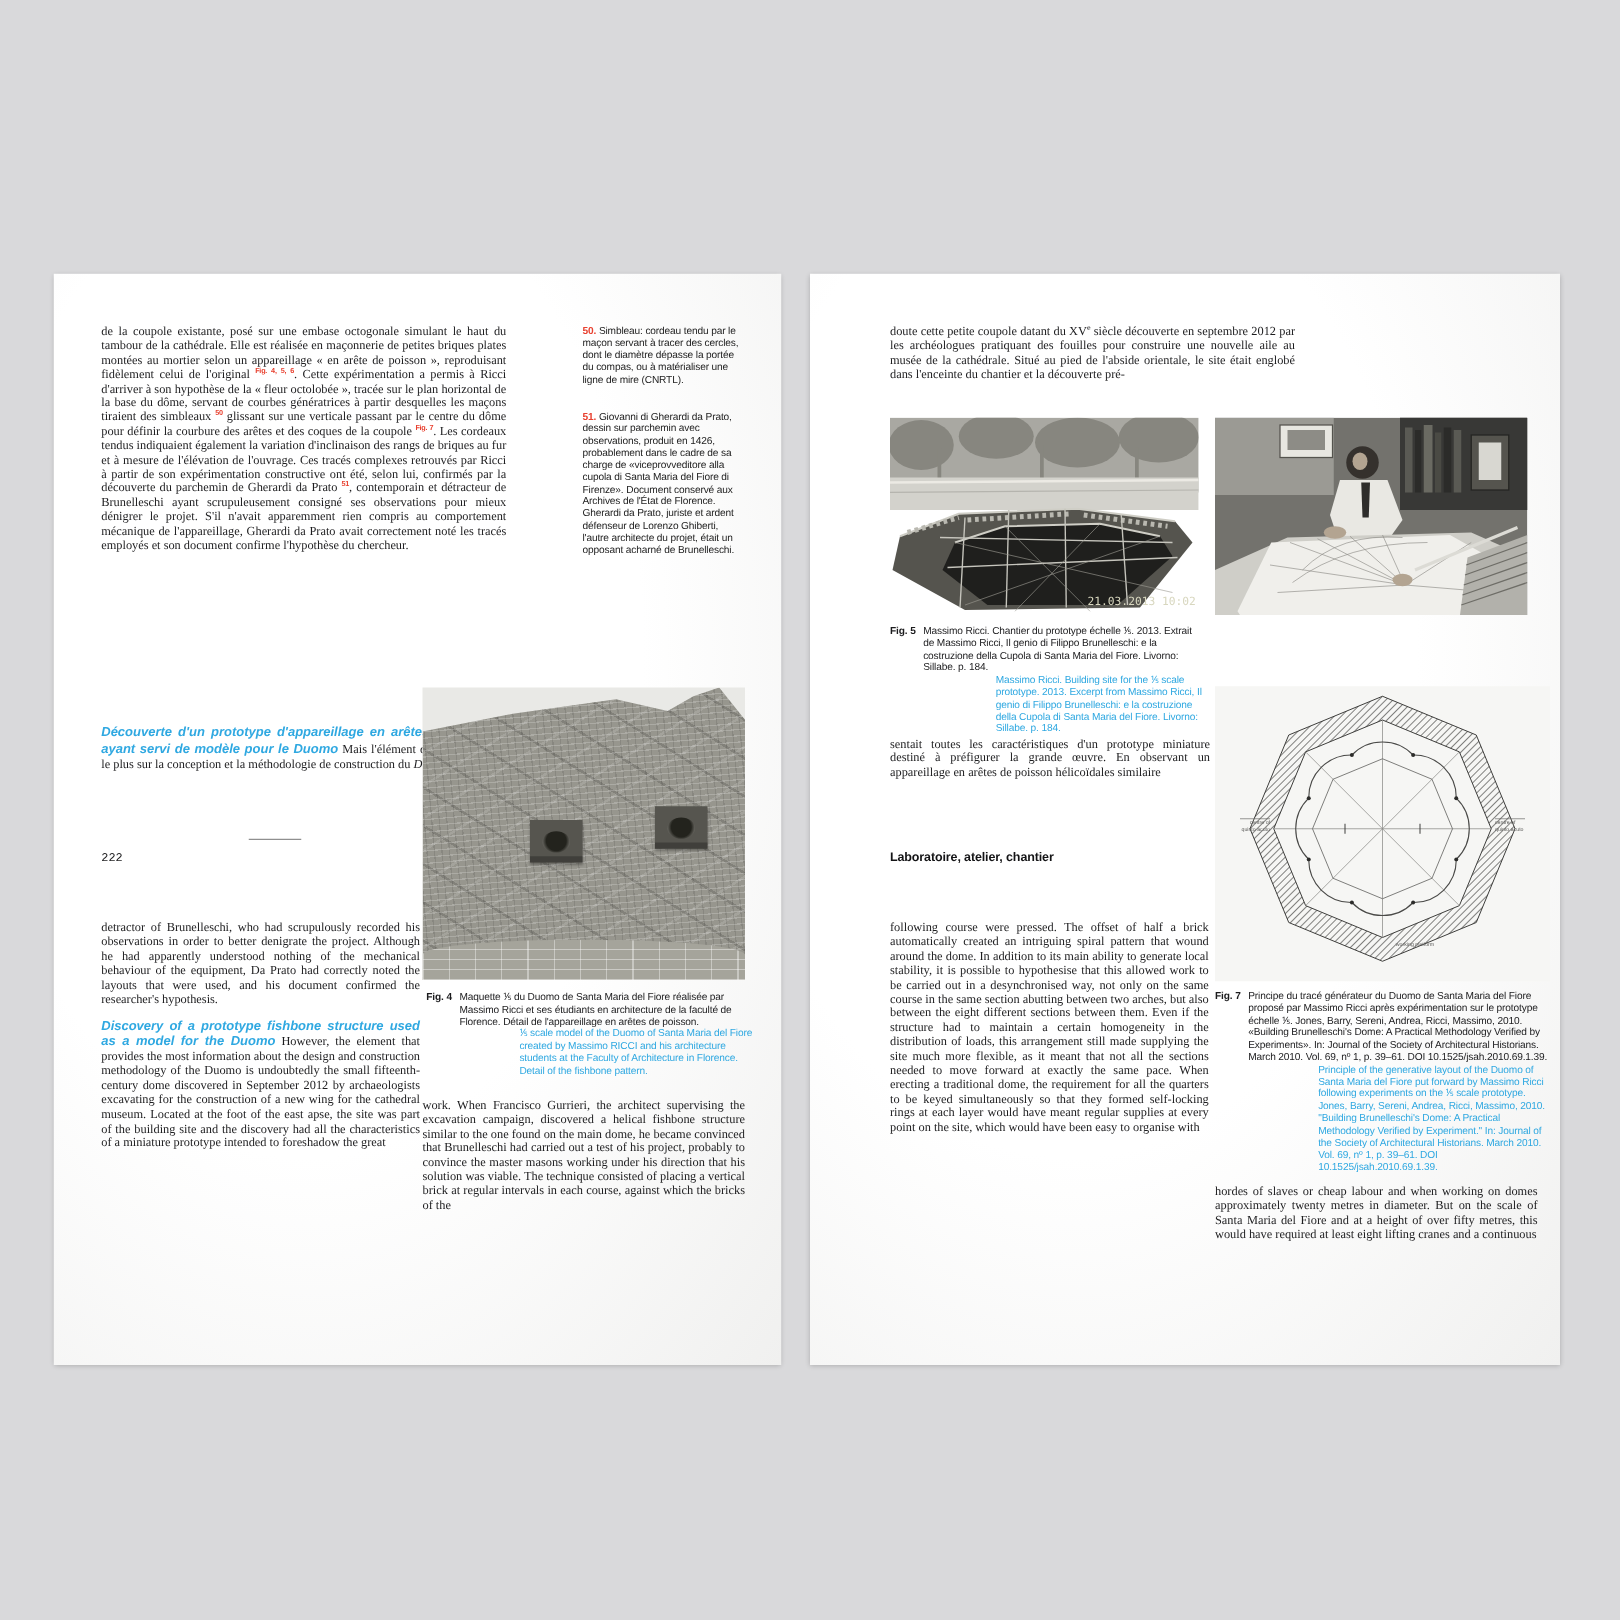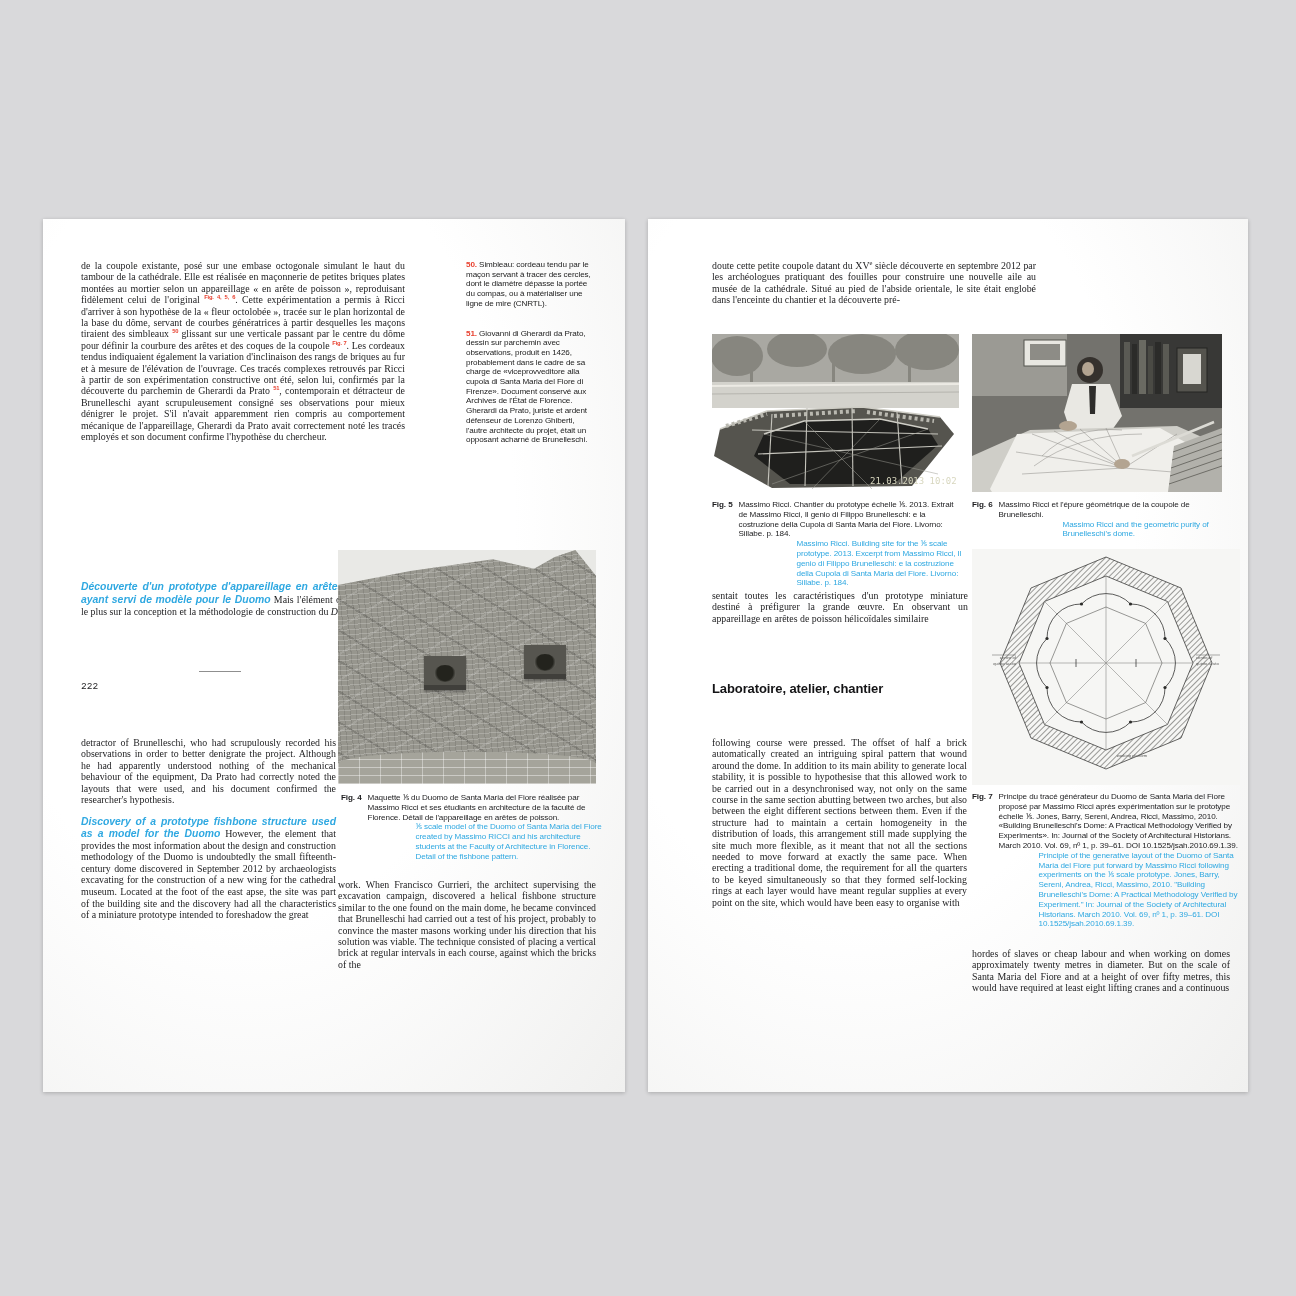--- a/index.html
+++ b/index.html
@@ -42,21 +42,21 @@
   .cap-body{display:block;}
   .cap-fr{display:block;}
   .cap-en{display:block;color:#2fa8e1;}
   .fig4-cap{left:298px;top:574px;width:262px;}
   .fig4-cap .cap-en{margin-left:48px;}
   .fig5-cap{left:64px;top:281px;width:252px;}
   .fig5-cap .cap-en{margin-left:58px;}
   .fig6-cap{left:324px;top:281px;width:252px;}
   .fig6-cap .cap-en{margin-left:64px;}
   .fig7-cap{left:324px;top:573px;width:268px;}
-  .fig7-cap .cap-en{margin-left:40px;}
+  .fig7-cap .cap-en{margin-left:56px;}
 
   
   .fig4{position:absolute;left:295px;top:331px;width:258px;height:234px;
         background:#e9e9e6;overflow:hidden;}
   .fig4 .brick{position:absolute;inset:0;background-color:#97968e;
     background-image:
       repeating-linear-gradient(175deg, rgba(255,255,255,.20) 0 1px, rgba(0,0,0,0) 1px 5px),
       repeating-linear-gradient(85deg, rgba(0,0,0,.10) 0 1px, transparent 1px 6px),
       repeating-linear-gradient(32deg, rgba(0,0,0,.14) 0 2px, transparent 2px 26px),
       repeating-linear-gradient(148deg, rgba(255,255,255,.12) 0 2px, transparent 2px 22px);
@@ -75,21 +75,21 @@
   .blk2{left:186px;top:95px;}
 
   .figph{position:absolute;overflow:hidden;}
   .fig5{left:64px;top:115px;width:247px;height:158px;}
   .fig6{left:324px;top:115px;width:250px;height:158px;}
   .fig7-panel{position:absolute;left:324px;top:330px;width:268px;height:236px;
               background:#f6f6f4;}
 
   .rp-p1{position:absolute;left:64px;top:41px;width:324px;}
   .rp-p2{position:absolute;left:64px;top:371px;width:256px;}
-  .rp-lab{position:absolute;left:64px;top:462px;font-weight:bold;font-size:13px;
+  .rp-lab{position:absolute;left:64px;top:462px;font-weight:bold;font-size:10px;
           color:#141416;letter-spacing:-.1px;}
   .rp-colA{position:absolute;left:64px;top:518px;width:255px;}
   .rp-colB{position:absolute;left:324px;top:729px;width:258px;}
 </style>
 </head>
 <body>
 
 <div class="canvas">
 
   <div class="page page-left">
@@ -228,27 +228,20 @@
       </svg>
     </div>
 
     <div class="caption fig5-cap">
       <span class="cap-label">Fig. 5</span>
       <span class="cap-body">
         <span class="cap-fr">Massimo Ricci. Chantier du prototype échelle ⅕. 2013. Extrait de Massimo Ricci, Il genio di Filippo Brunelleschi: e la costruzione della Cupola di Santa Maria del Fiore. Livorno: Sillabe. p. 184.</span>
         <span class="cap-en">Massimo Ricci. Building site for the ⅕ scale prototype. 2013. Excerpt from Massimo Ricci, Il genio di Filippo Brunelleschi: e la costruzione della Cupola di Santa Maria del Fiore. Livorno: Sillabe. p. 184.</span>
       </span>
     </div>
-    <div class="caption fig6-cap">
-      <span class="cap-label">Fig. 6</span>
-      <span class="cap-body">
-        <span class="cap-fr">Massimo Ricci et l'épure géométrique de la coupole de Brunelleschi.</span>
-        <span class="cap-en">Massimo Ricci and the geometric purity of Brunelleschi's dome.</span>
-      </span>
-    </div>
 
     <div class="serif rp-p2" lang="fr">sentait toutes les caractéristiques d'un prototype miniature destiné à préfigurer la grande œuvre. En observant un appareillage en arêtes de poisson hélicoïdales similaire</div>
     <div class="rp-lab">Laboratoire, atelier, chantier</div>
 
     <div class="fig7-panel">
       <svg width="268" height="236" viewBox="0 0 268 236">
         <defs>
           <pattern id="hatch" width="4" height="4" patternUnits="userSpaceOnUse" patternTransform="rotate(45)">
             <line x1="0" y1="0" x2="0" y2="4" stroke="#6f6f6c" stroke-width="1.4"></line>
           </pattern>

